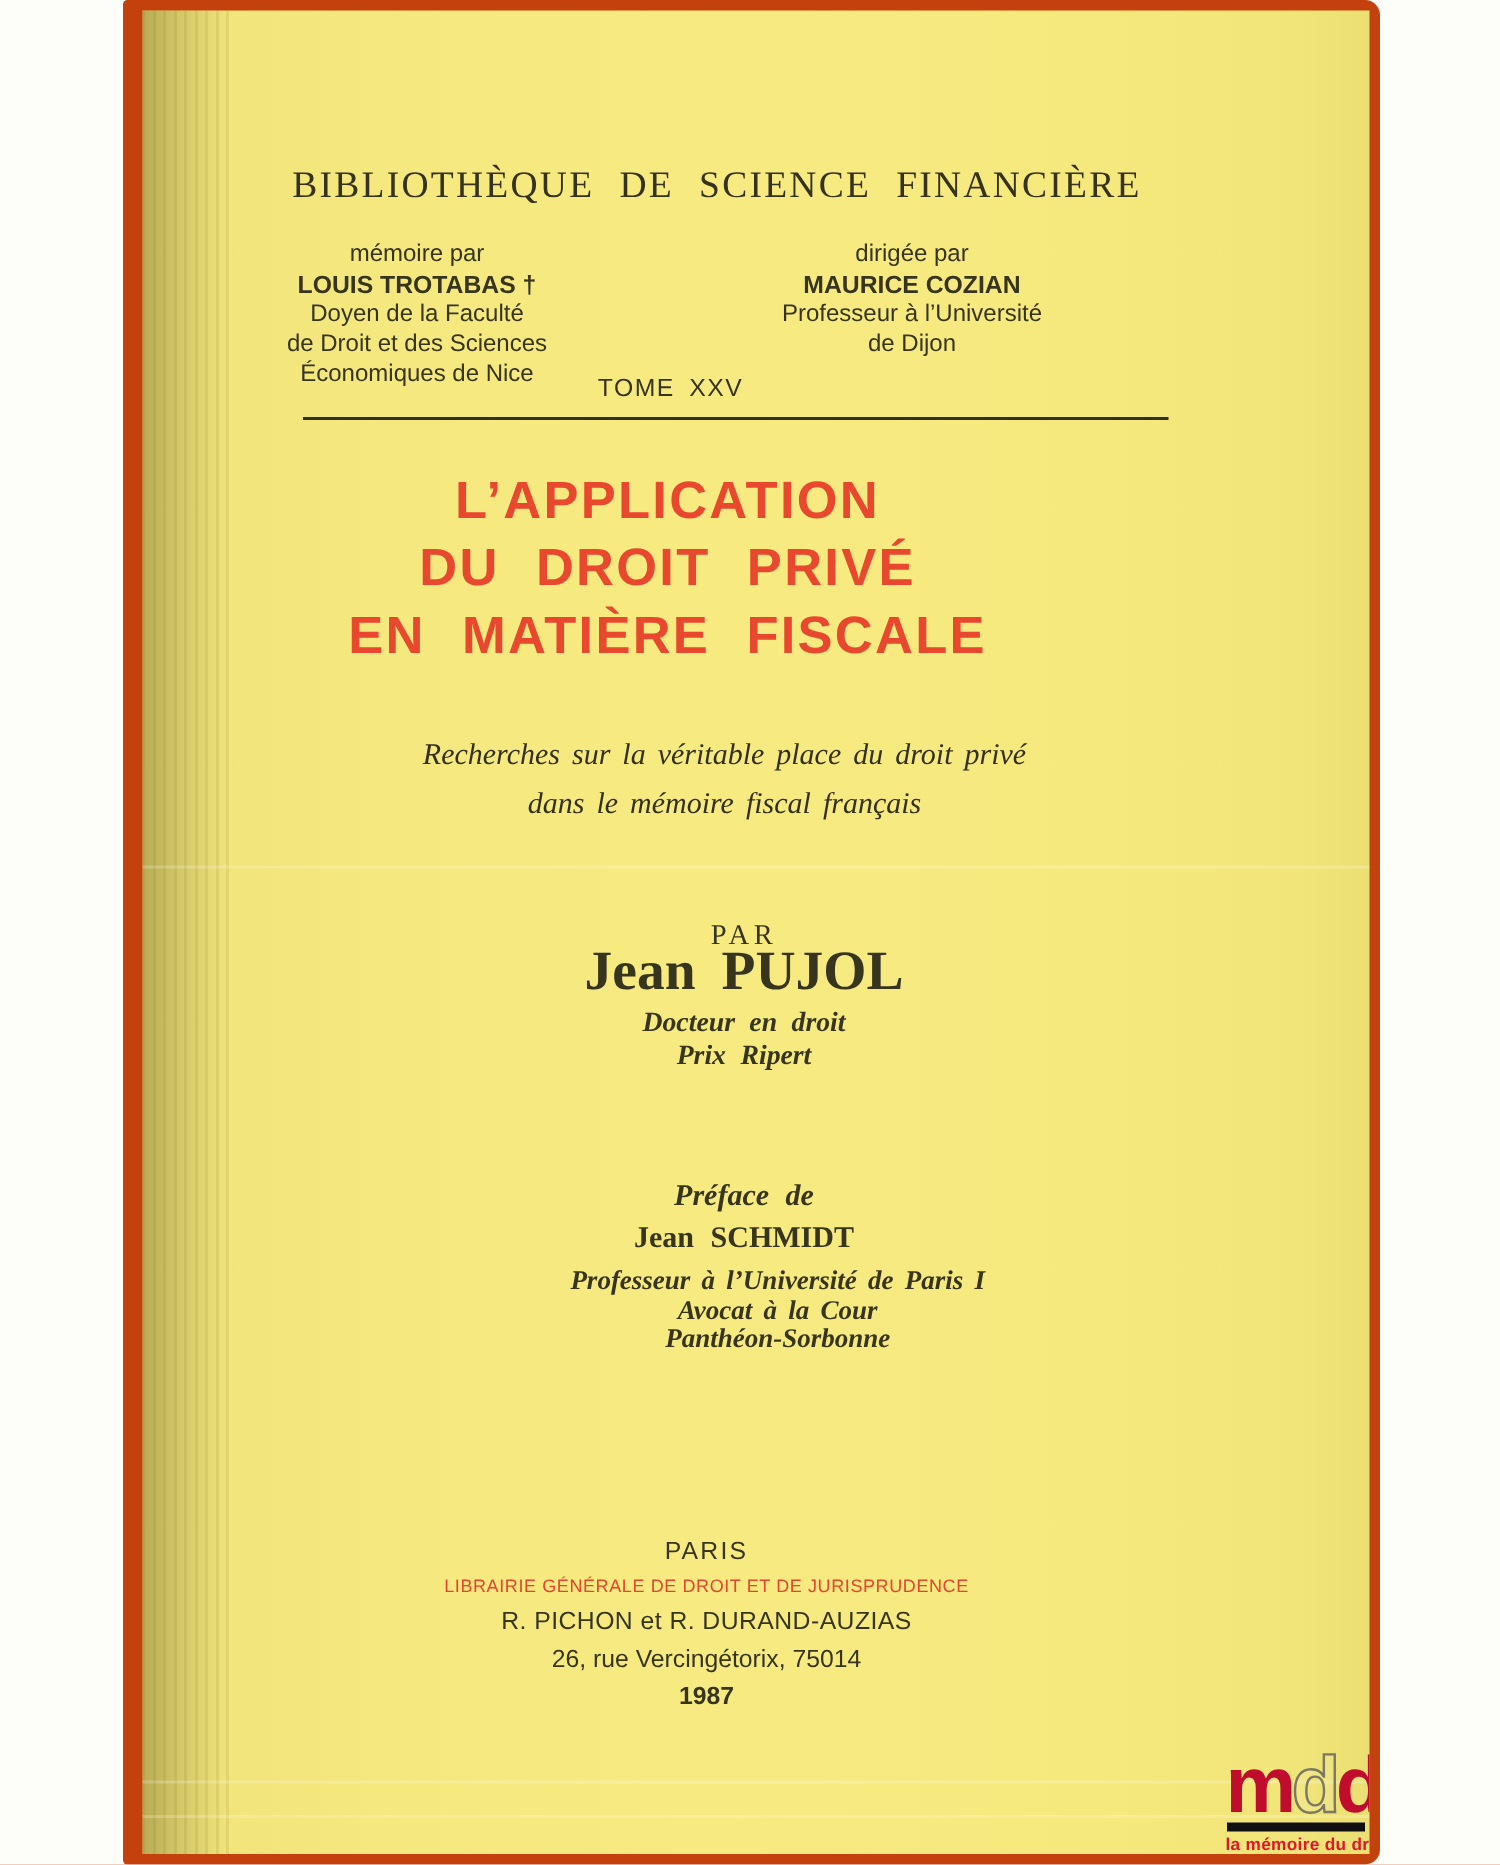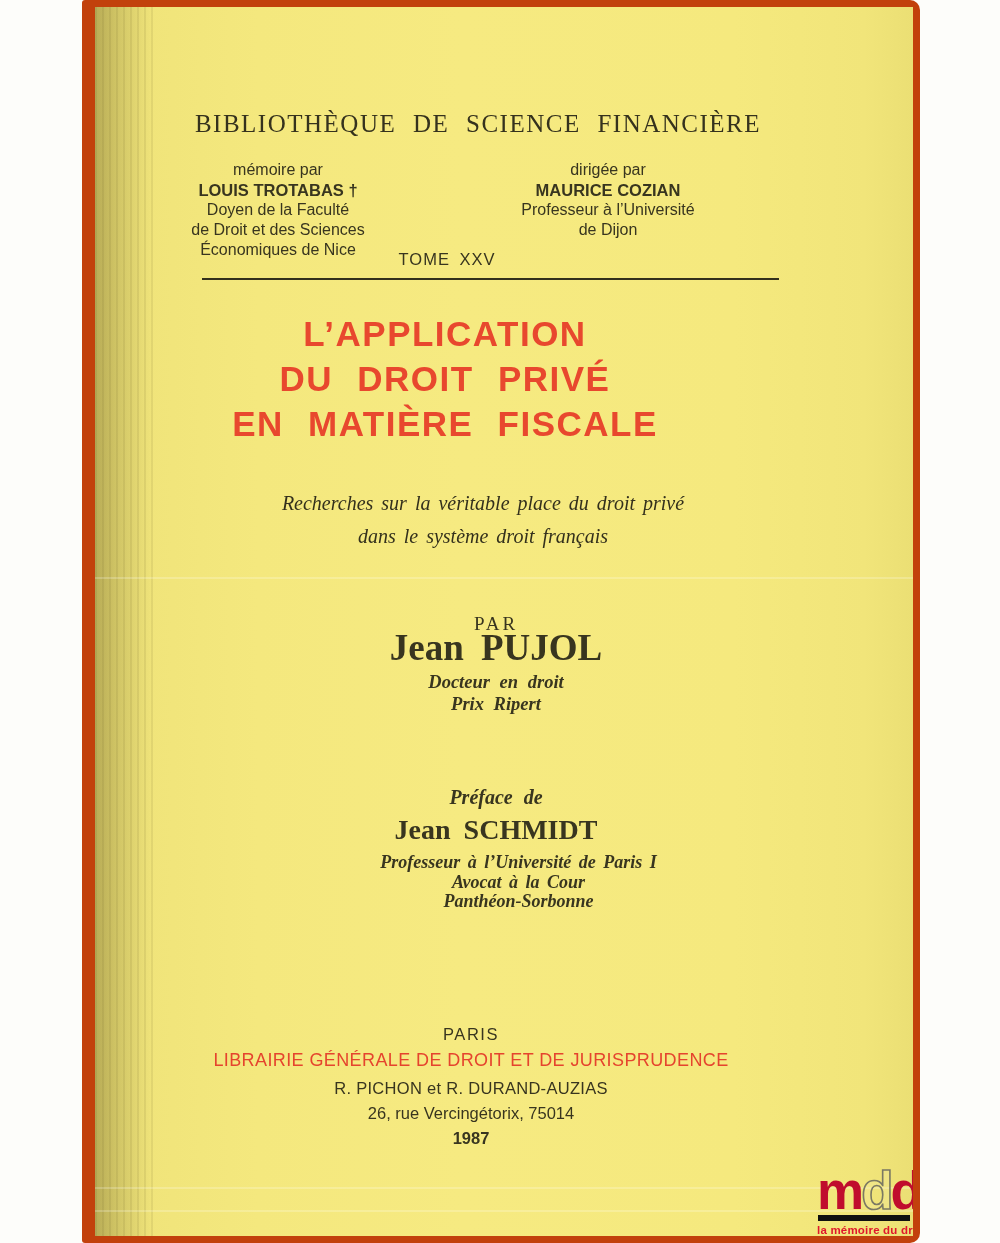--- a/index.html
+++ b/index.html
@@ -74,26 +74,26 @@
     font-family: "Liberation Serif", serif;
     font-size: 37px; font-weight: bold; word-spacing: 8px; }
   .author-cred { left: 0; top: 664px; width: 802px;
     font-family: "Liberation Serif", serif;
     font-style: italic; font-weight: bold;
     font-size: 18.5px; line-height: 22px; word-spacing: 5px; }
 
   .preface { left: 0; top: 779px; width: 802px;
     font-family: "Liberation Serif", serif; }
   .preface-intro { font-style: italic; font-weight: bold; font-size: 20px; word-spacing: 6px; }
-  .preface-name { font-weight: bold; font-size: 28px; word-spacing: 6px; margin-top: 5px; }
+  .preface-name { font-weight: bold; font-size: 20px; word-spacing: 6px; margin-top: 5px; }
   .preface-cred { font-style: italic; font-weight: bold; font-size: 18px; line-height: 19.5px; margin-top: 7px; word-spacing: 3px; padding-left: 45px; }
 
   .imprint { left: 0; top: 1018px; width: 752px; }
   .imprint-city { font-size: 16.5px; letter-spacing: 1.5px; }
-  .imprint-publisher { font-size: 18px; letter-spacing: 0.4px; color: #e5442e; margin-top: 6px; }
+  .imprint-publisher { font-size: 12px; letter-spacing: 0.4px; color: #e5442e; margin-top: 6px; }
   .imprint-printers { font-size: 16.5px; margin-top: 8px; letter-spacing: 0.3px; }
   .imprint-address { font-size: 16.5px; margin-top: 6px; }
   .imprint-year { font-size: 16.5px; font-weight: bold; margin-top: 6px; }
 
   .mdd { position: absolute; right: 2px; bottom: 0; width: 94px; text-align: center; }
   .mdd-letters { font-size: 53px; font-weight: bold; line-height: 0.82;
     letter-spacing: -3px; color: #c00d2d; }
   .mdd-letter-outline { color: rgba(245,240,210,0.15);
     -webkit-text-stroke: 1.6px #7b7963; }
   .mdd-bar { height: 6px; background: #101010; margin: 3px 1px 3px 1px; }
@@ -132,21 +132,21 @@
       <div class="rule"></div>
 
       <div class="blk main-title">
         <div>L’APPLICATION</div>
         <div>DU DROIT PRIVÉ</div>
         <div>EN MATIÈRE FISCALE</div>
       </div>
 
       <div class="blk subtitle">
         <div>Recherches sur la véritable place du droit privé</div>
-        <div>dans le système droit français</div>
+        <div>dans le mémoire fiscal français</div>
       </div>
 
       <div class="blk par">PAR</div>
       <div class="blk author-name">Jean PUJOL</div>
       <div class="blk author-cred">
         <div>Docteur en droit</div>
         <div>Prix Ripert</div>
       </div>
 
       <div class="blk preface">

